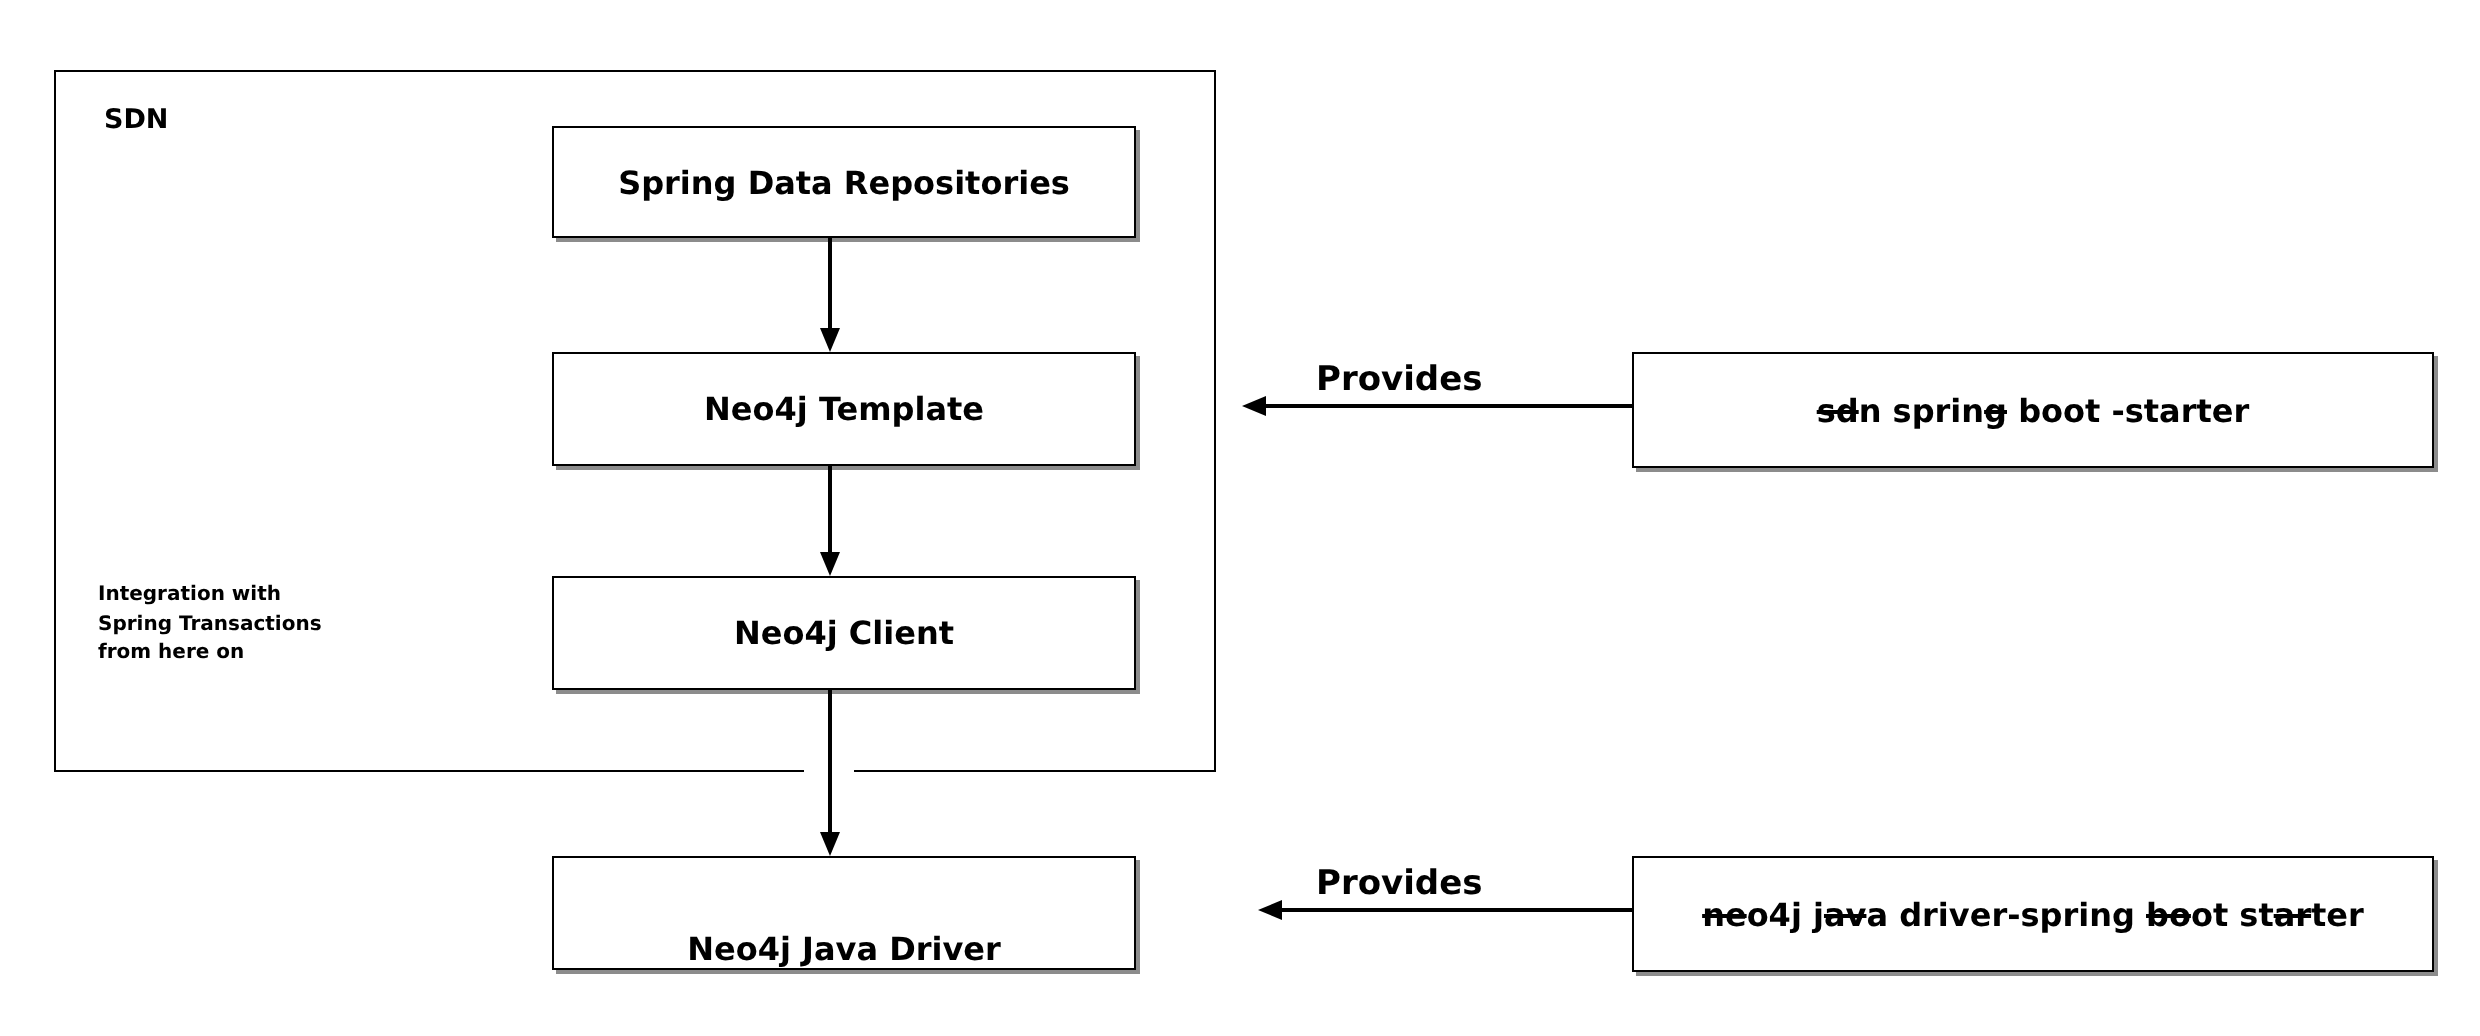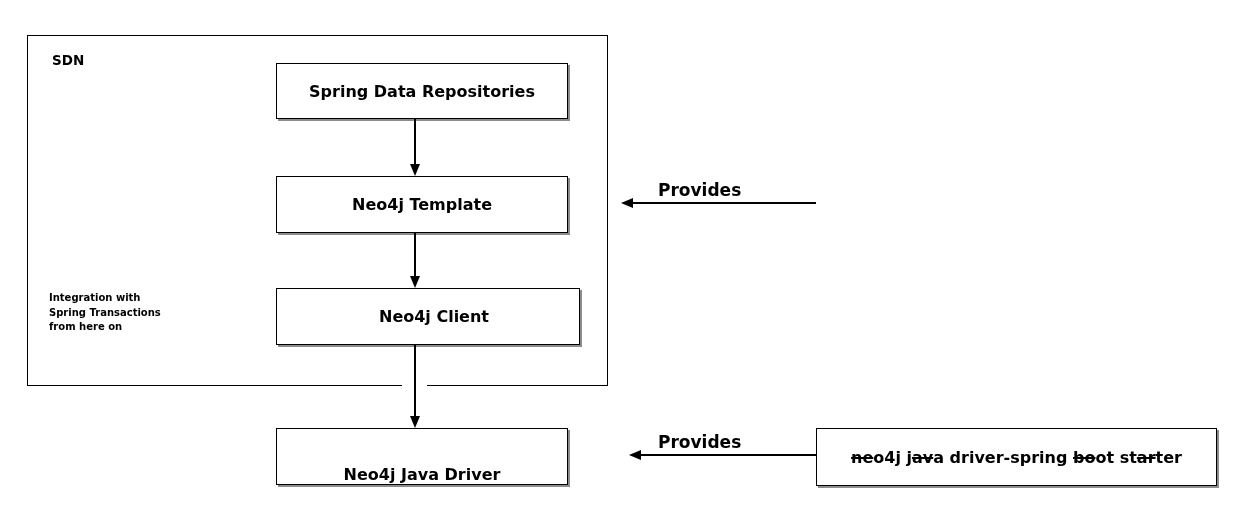--- a/index.html
+++ b/index.html
@@ -131,26 +131,29 @@
   </div>
 
   <div class="node-box" style="left:276px; top:63px; width:290px; height:54px;">
     <span>Spring Data Repositories</span>
   </div>
 
   <div class="node-box" style="left:276px; top:176px; width:290px; height:55px;">
     <span>Neo4j Template</span>
   </div>
 
-  <div class="node-box" style="left:276px; top:288px; width:290px; height:55px;padding-left:12px;">
+  <div class="node-box" style="left:276px; top:288px; width:290px; height:55px;">
     <span>Neo4j Client</span>
   </div>
 
   <div class="node-box" style="left:276px; top:428px; width:290px; height:55px;align-items:flex-end;">
     <span>Neo4j Java Driver</span>
   </div>
 
+  <div class="node-box" style="left:816px; top:176px; width:399px; height:56px;">
+    <span><span class="strike">sd</span><span>n sprin</span><span class="strike">g</span><span> boot -starter</span></span>
+  </div>
 
   <div class="node-box" style="left:816px; top:428px; width:399px; height:56px;">
     <span><span class="strike">ne</span><span>o4j j</span><span class="strike">av</span><span>a driver-spring </span><span class="strike">bo</span><span>ot st</span><span class="strike">ar</span><span>ter</span></span>
   </div>
 
 </div>
 
 </body></html>

